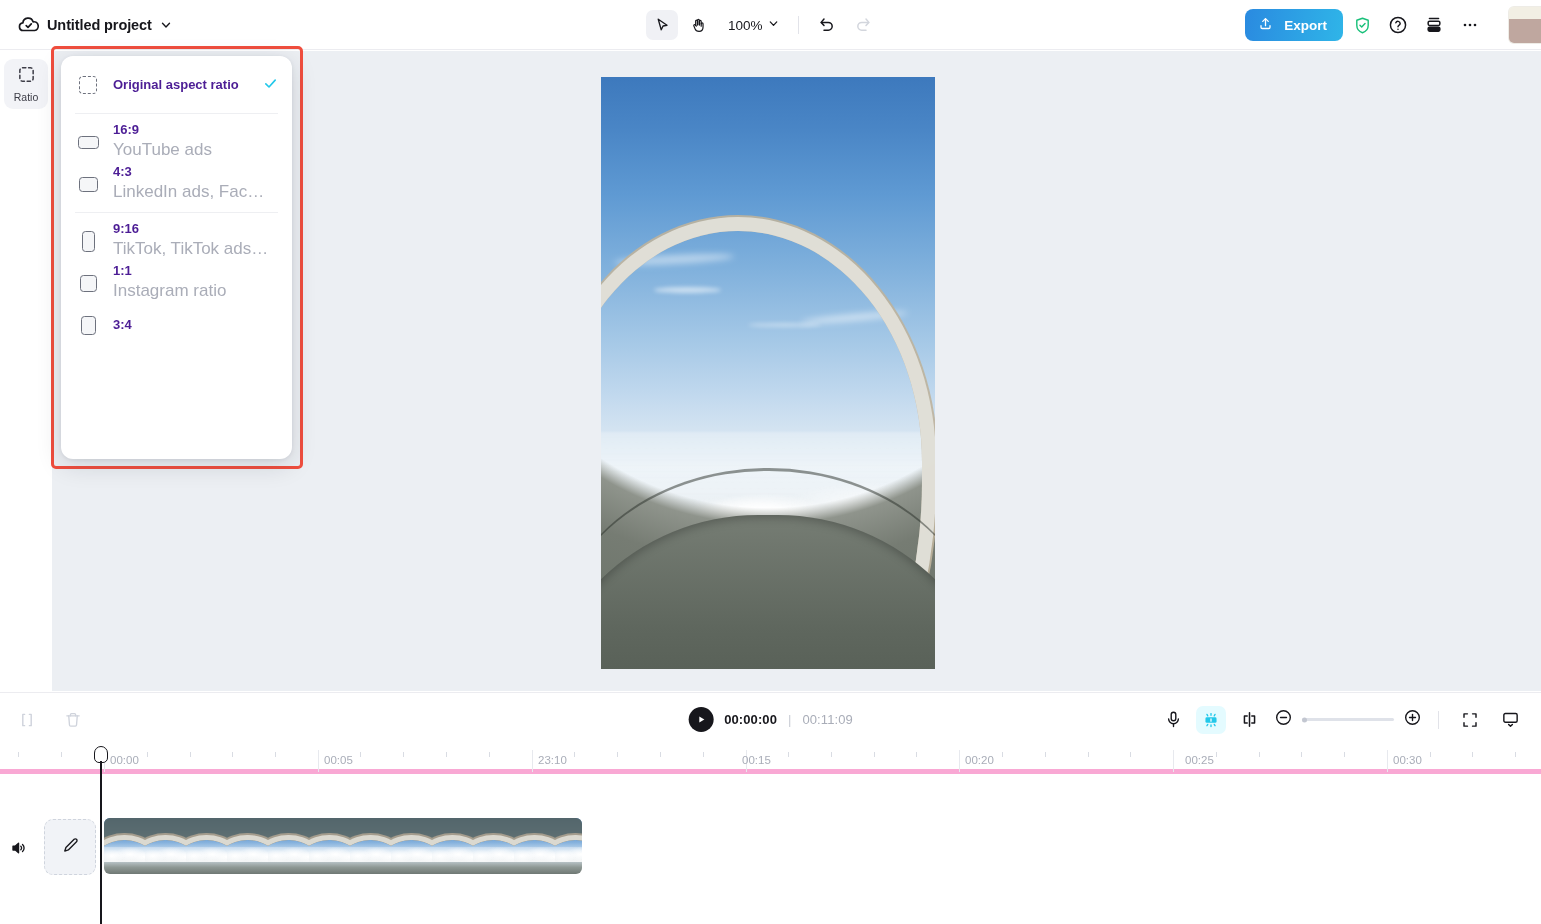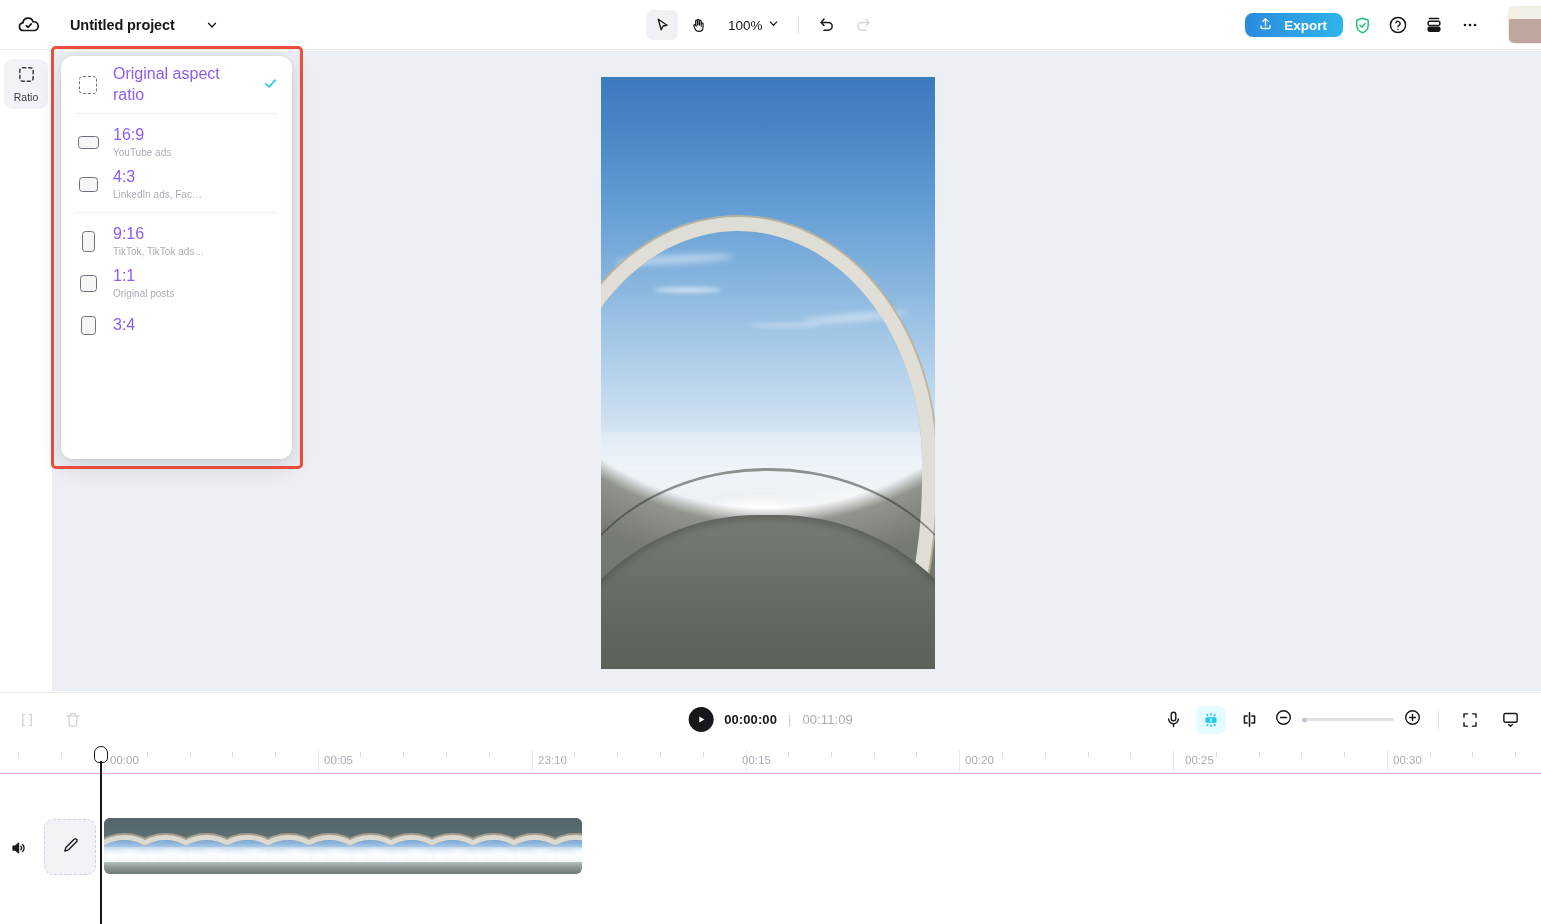--- a/index.html
+++ b/index.html
@@ -13,21 +13,21 @@
   #app { position: relative; width: 1541px; height: 924px; }
 
   
   .header {
     position: absolute; top: 0; left: 0;
     width: 1541px; height: 50px;
     background: #ffffff;
     border-bottom: 1px solid #ececf0;
     display: flex; align-items: center;
   }
-  .hdr-left { display: flex; align-items: center; padding-left: 16px; gap: 28px; }
+  .hdr-left { display: flex; align-items: center; padding-left: 16px; gap: 5px; }
   .cloud-icon { width: 26px; height: 26px; display: flex; align-items: center; justify-content: center; }
   .proj-title {
     font-size: 14.5px; font-weight: bold; color: #17171c;
     letter-spacing: -0.1px;
   }
   .chev { width: 18px; height: 18px; display: flex; align-items: center; justify-content: center; cursor: pointer; }
 
   .hdr-center {
     position: absolute; left: 646px; top: 0; height: 50px;
     display: flex; align-items: center; gap: 4px;
@@ -43,21 +43,21 @@
     padding: 3px 6px 3px 10px; border-radius: 7px; cursor: pointer;
   }
   .zoom-pill .zval { font-size: 13.5px; font-weight: normal; color: #17171c; }
   .vdiv { width: 1px; height: 18px; background: #e2e3e9; margin: 0 8px; }
 
   .hdr-right {
     position: absolute; right: 0; top: 0; height: 50px;
     display: flex; align-items: center; gap: 2px; padding-right: 0;
   }
   .export-btn {
-    height: 24px; padding: 0 16px 0 13px; border-radius: 8px;
+    height: 32px; padding: 0 16px 0 13px; border-radius: 8px;
     background: linear-gradient(100deg, #2a8ae0 0%, #2fb5e8 100%);
     color: #fff; font-size: 13.5px; font-weight: bold;
     display: flex; align-items: center; gap: 11px; cursor: pointer;
     border: none;
   }
   .icon-btn {
     width: 34px; height: 34px; border-radius: 7px;
     display: flex; align-items: center; justify-content: center; cursor: pointer;
   }
   .avatar-wrap {
@@ -170,22 +170,22 @@
     box-shadow: 0 6px 26px rgba(22,28,45,.14), 0 1px 4px rgba(22,28,45,.08);
     z-index: 41; padding: 8px 0;
     overflow: hidden;
   }
   .dd-row {
     display: flex; align-items: center; gap: 12px;
     padding: 0 14px; height: 42px; cursor: pointer; position: relative;
   }
   .dd-icon { width: 26px; display: flex; align-items: center; justify-content: center; flex-shrink: 0; }
   .dd-txt { flex: 1; display: flex; flex-direction: column; justify-content: center; }
-  .dd-title { font-size: 16px; font-weight: normal; color: #8b5cf6; line-height: 1.3; }
-  .dd-sub { font-size: 10px; color: #aaadb8; line-height: 1.35; }
+  .dd-title { font-size: 13px; font-weight: bold; color: #4c1d95; line-height: 1.3; }
+  .dd-sub { font-size: 17px; color: #aaadb8; line-height: 1.35; }
   .dd-check { color: #22c8ea; font-size: 15px; font-weight: bold; }
   .dd-sep { height: 1px; background: #eeeff2; margin: 7px 14px; }
   .rbox { border: 1.6px solid #6d717d; border-radius: 3.5px; background: #f5f6f8; }
   .rbox-dash { border: 1.6px dashed #6d717d; border-radius: 4px; background: transparent; }
 
   
   .tl-bar {
     position: absolute; left: 0; top: 692px; width: 1541px; height: 54px;
     background: #fff; border-top: 1px solid #ececf0;
     display: flex; align-items: center;
@@ -212,21 +212,21 @@
   .zoom-slider { display: flex; align-items: center; gap: 9px; margin: 0 2px; }
   .sl-track {
     width: 92px; height: 3px; background: #dfe2e9; border-radius: 2px; position: relative; cursor: pointer;
   }
   .sl-dot { position: absolute; left: 0; top: 50%; transform: translateY(-50%);
     width: 5px; height: 5px; border-radius: 50%; background: #c3c7d1; }
 
   
   .ruler {
     position: absolute; left: 0; top: 746px; width: 1541px; height: 28px;
-    background: #fff; border-bottom: 1px solid #f9a8d4;
+    background: #fff; border-bottom: 5px solid #f9a8d4;
   }
   .tick { position: absolute; top: 6px; width: 1px; height: 5px; background: #d9dce3; }
   .tick.major { top: 4px; height: 22px; background: #e7e9ee; }
   .rlabel {
     position: absolute; top: 8px; font-size: 11.5px; color: #a9adb8; padding-left: 6px;
     white-space: nowrap;
   }
   .tl-body {
     position: absolute; left: 0; top: 774px; width: 1541px; height: 150px; background: #fff;
   }
@@ -449,21 +449,21 @@
         <span class="dd-sub">TikTok, TikTok ads…</span>
       </span>
     </div>
 
     <div class="dd-row">
       <span class="dd-icon">
         <span class="rbox" style="display:block;width:17px;height:17px;"></span>
       </span>
       <span class="dd-txt">
         <span class="dd-title">1:1</span>
-        <span class="dd-sub">Original posts</span>
+        <span class="dd-sub">Instagram ratio</span>
       </span>
     </div>
 
     <div class="dd-row">
       <span class="dd-icon">
         <span class="rbox" style="display:block;width:15px;height:19px;"></span>
       </span>
       <span class="dd-txt">
         <span class="dd-title">3:4</span>
       </span>

